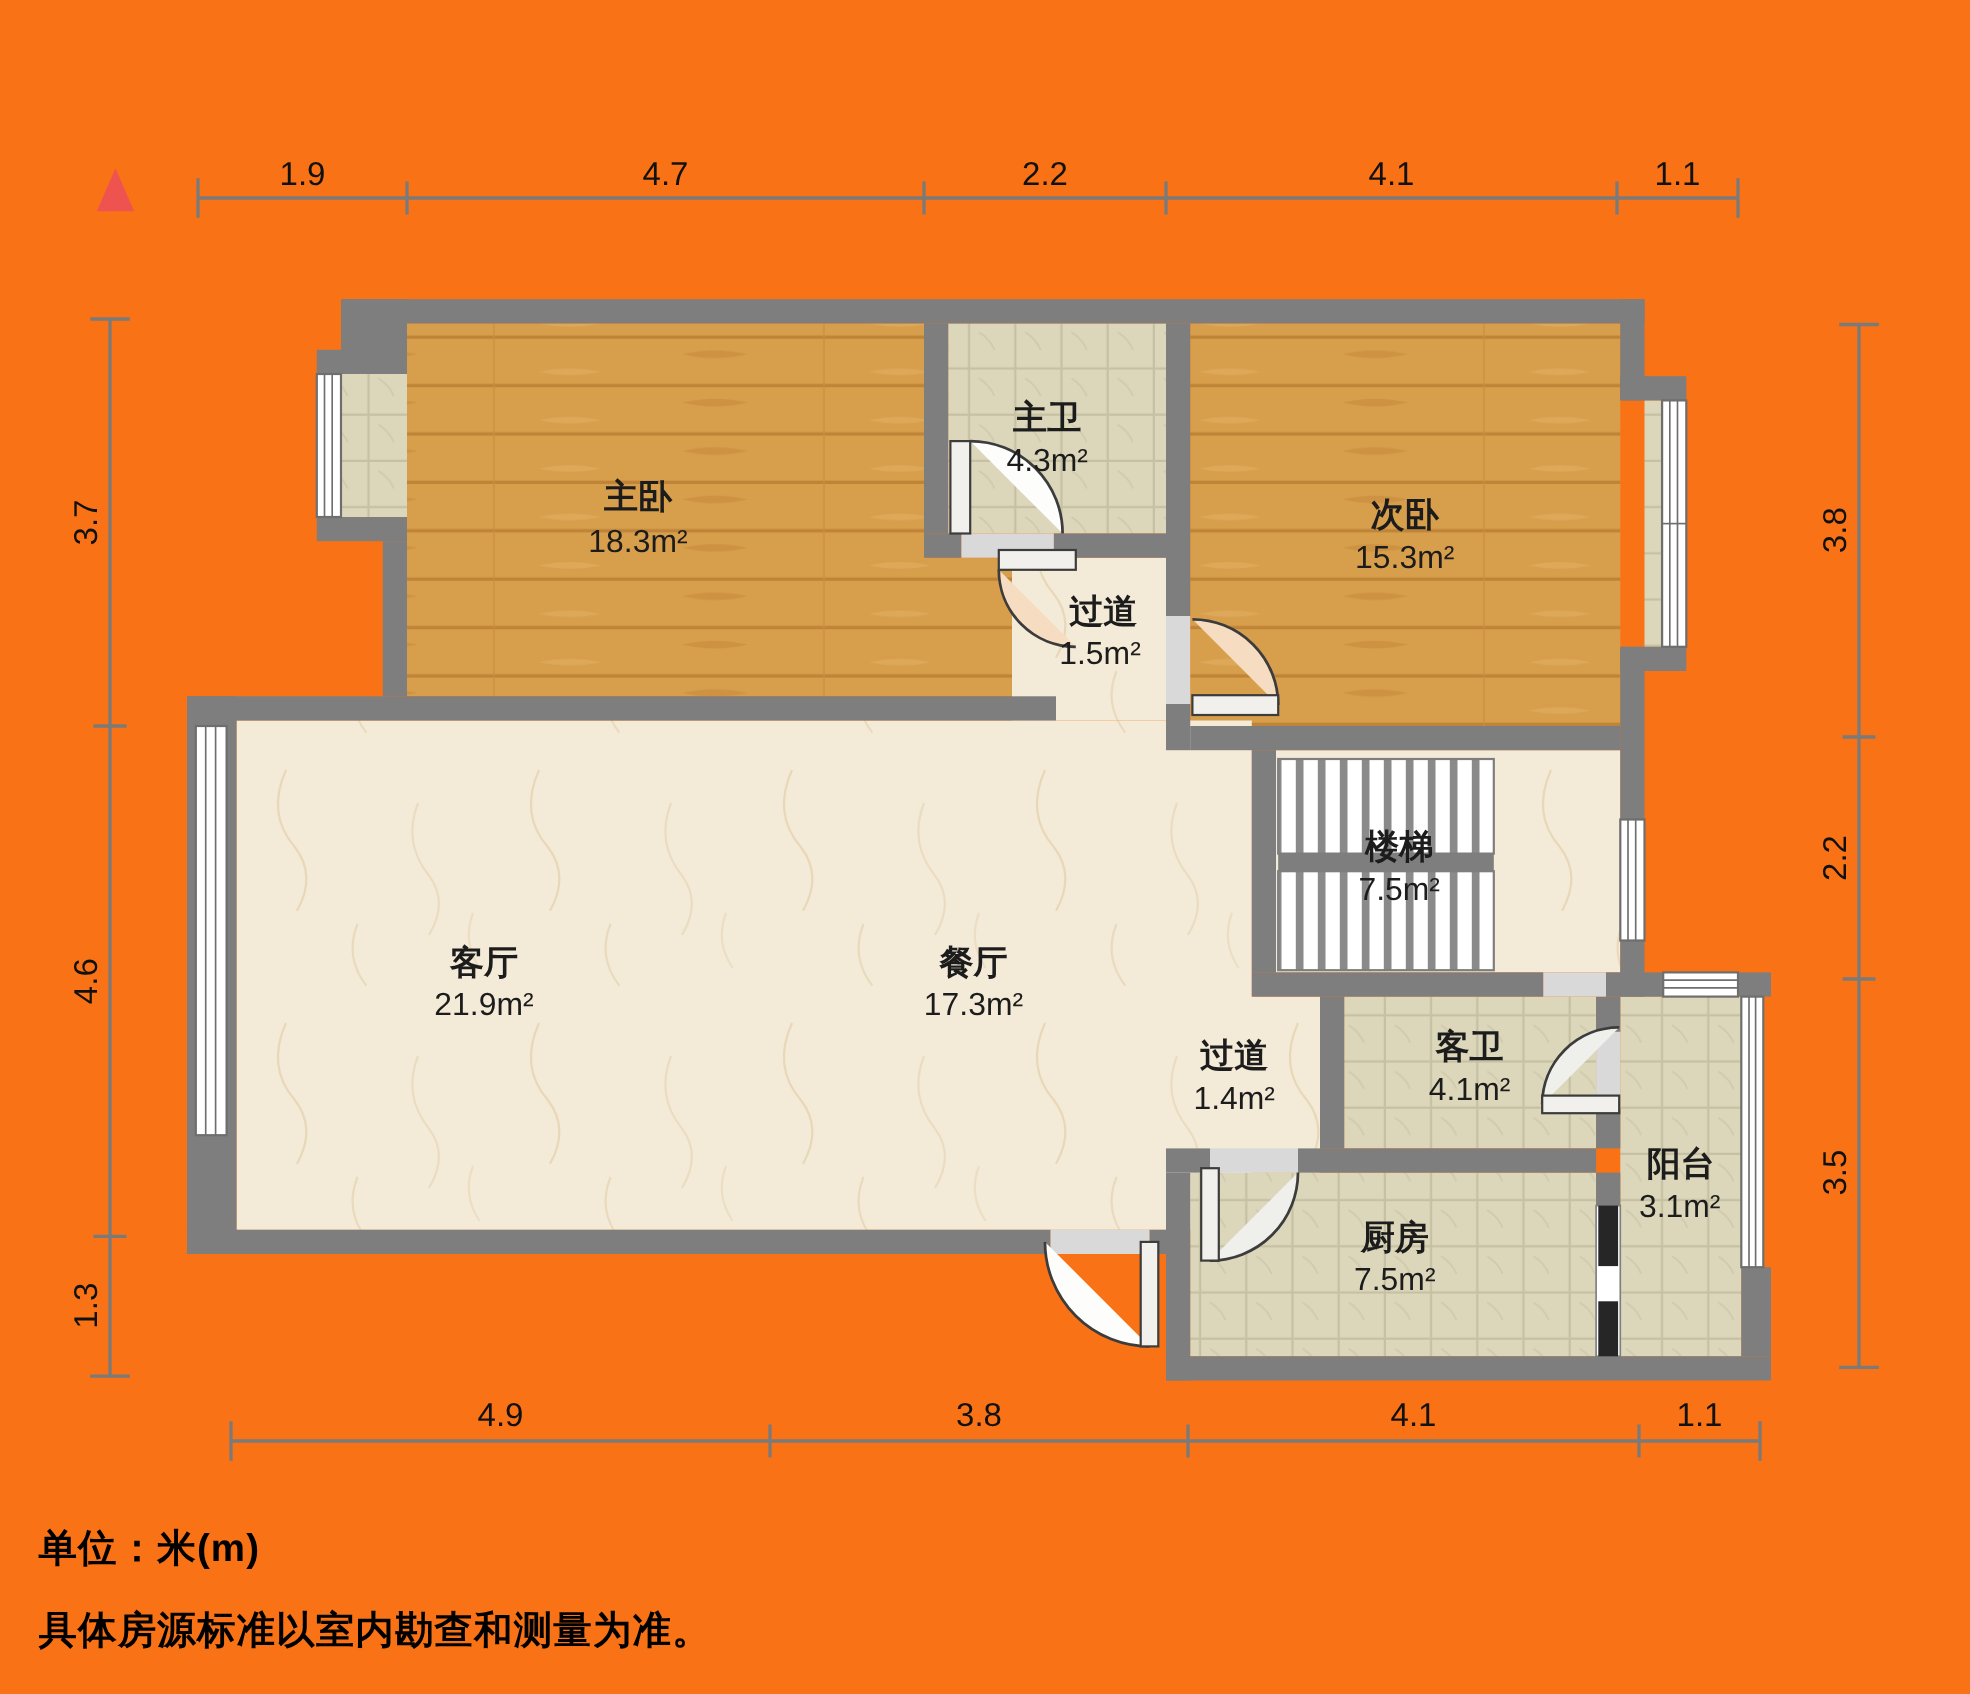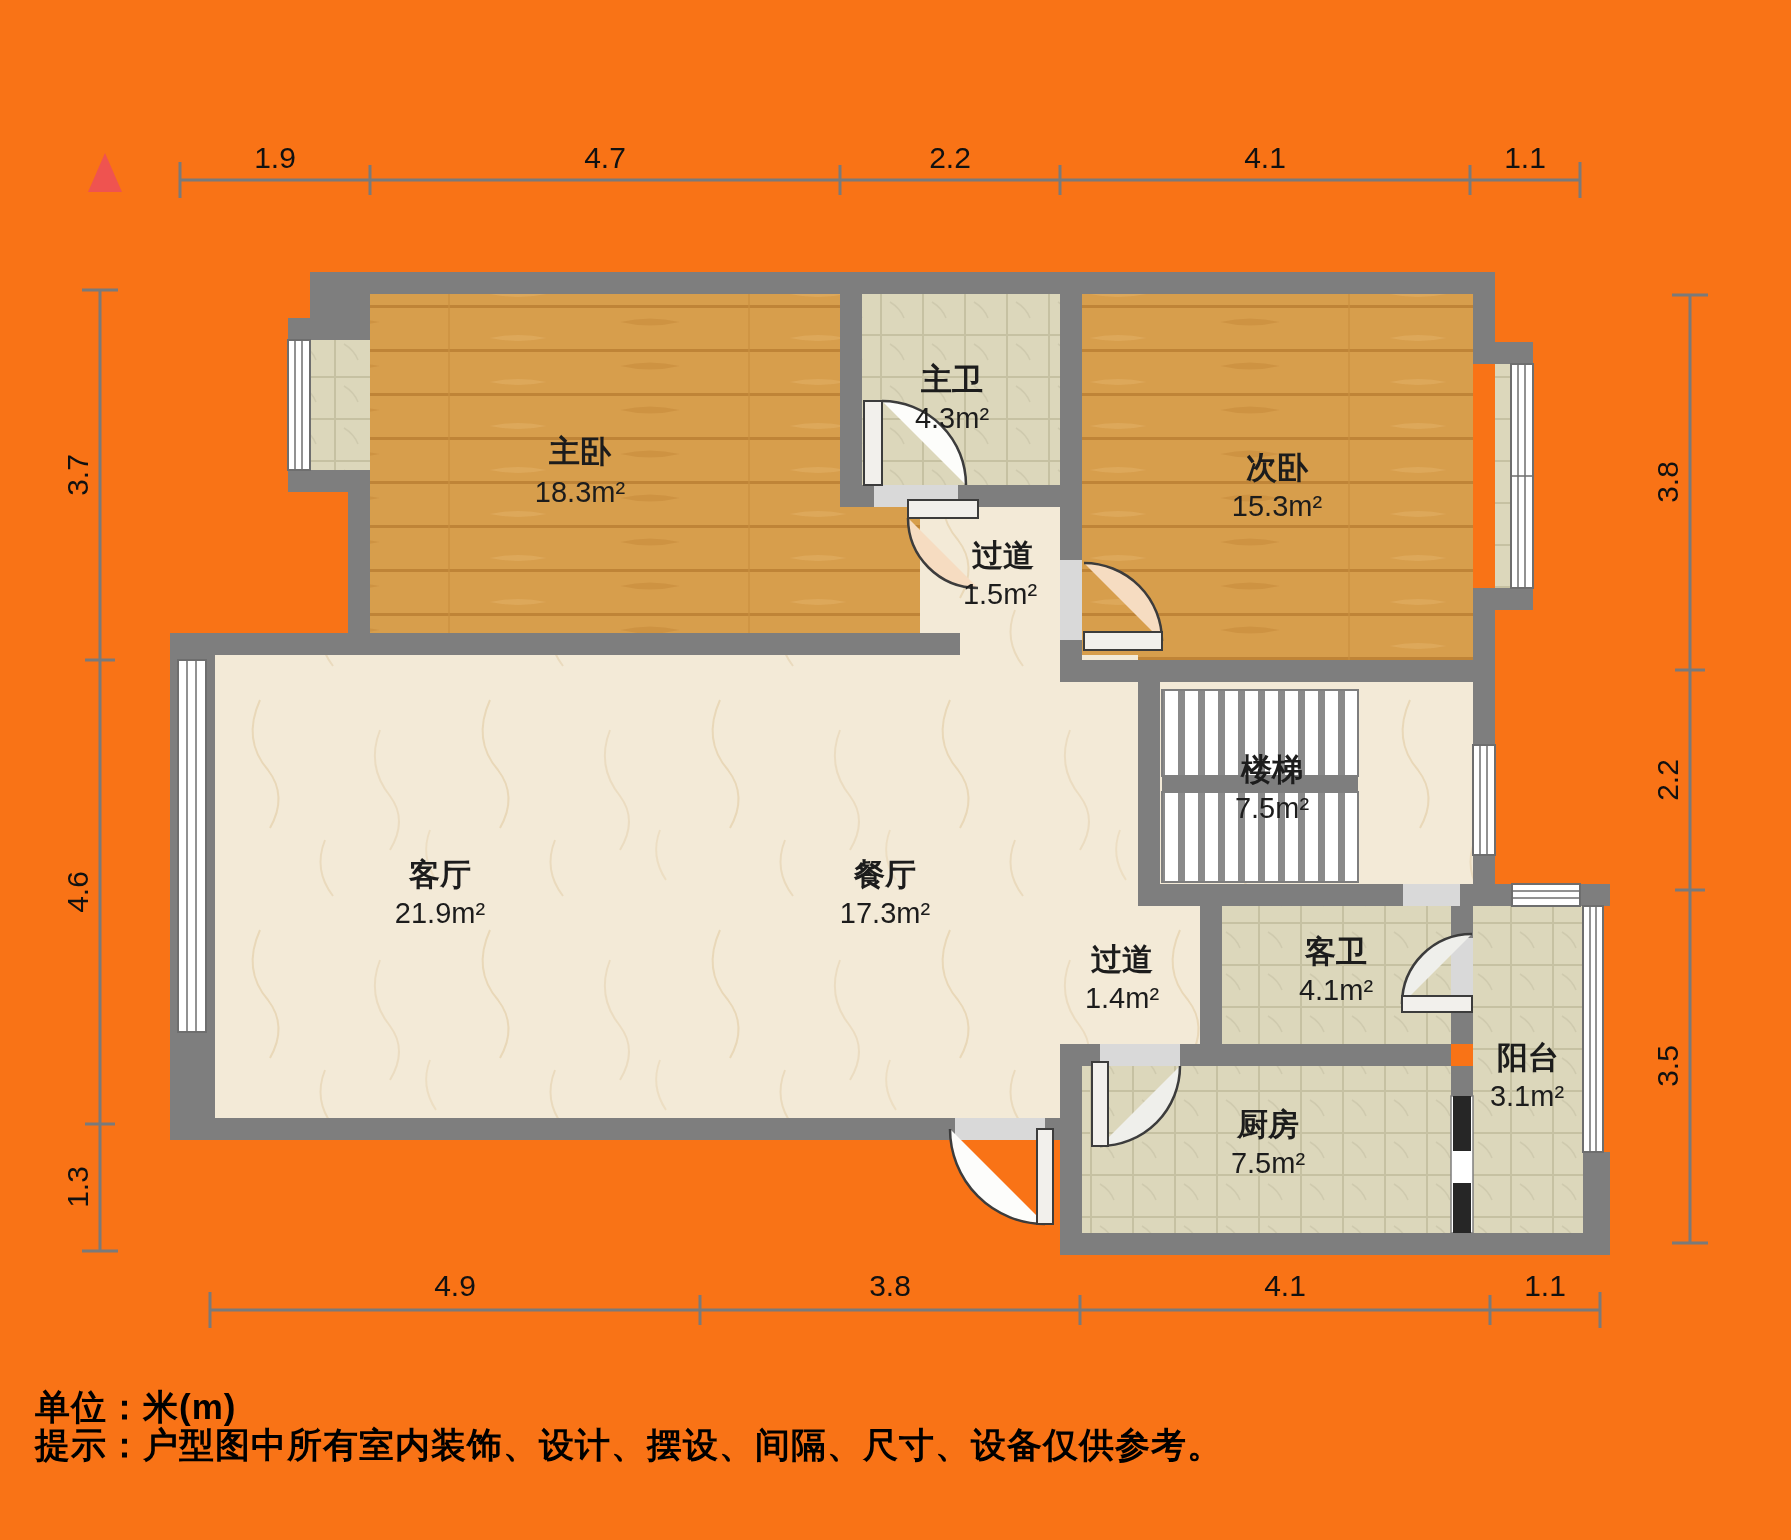--- a/index.html
+++ b/index.html
@@ -283,14 +283,14 @@
       <text class="room-area" x="1268" y="1173">7.5m²</text>
     </g>
     <g>
       <text class="room-name" x="1528" y="1068">阳台</text>
       <text class="room-area" x="1527" y="1106">3.1m²</text>
     </g>
   </g>
 </svg>
 
   <div class="footer-line" style="top:1384px;">单位：米(m)</div>
-  <div class="footer-line" style="top:1422px;">提示：户型图中所有室内装饰、设计、摆设、间隔、尺寸、设备仅供参考。</div>
+  <div class="footer-line" style="top:1459px;">具体房源标准以室内勘查和测量为准。</div>
 </div>
 
 </body></html>

